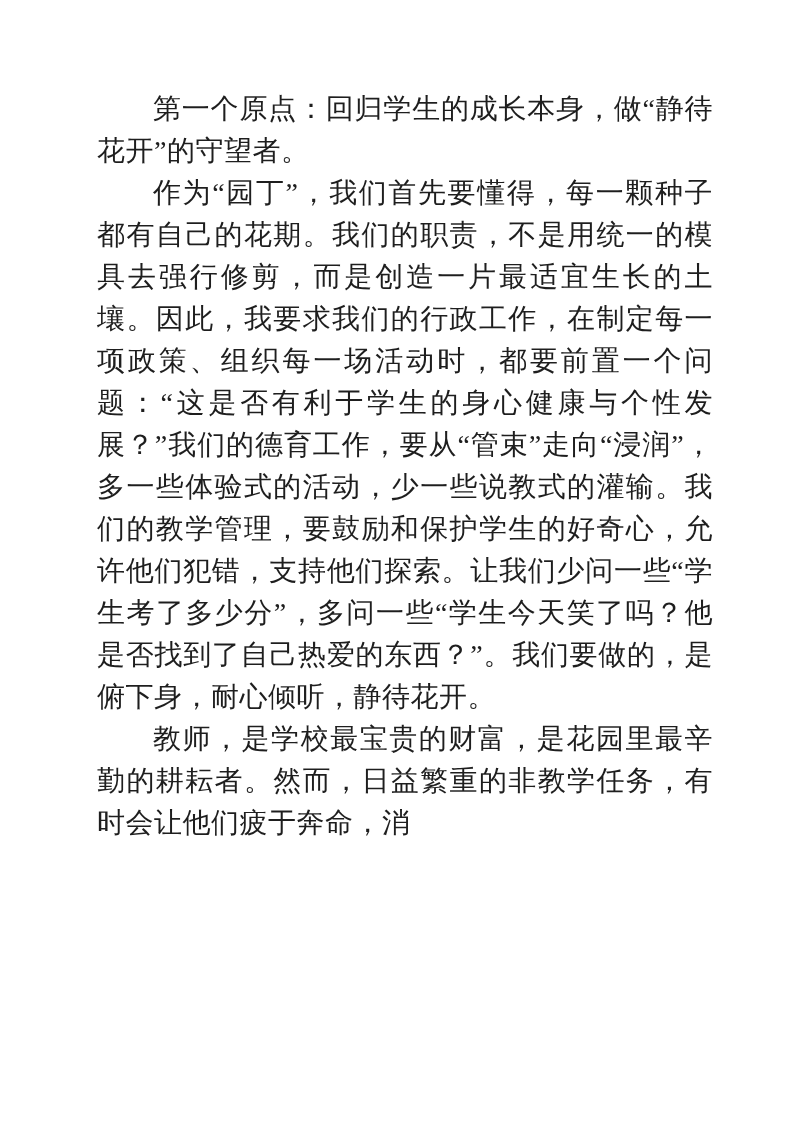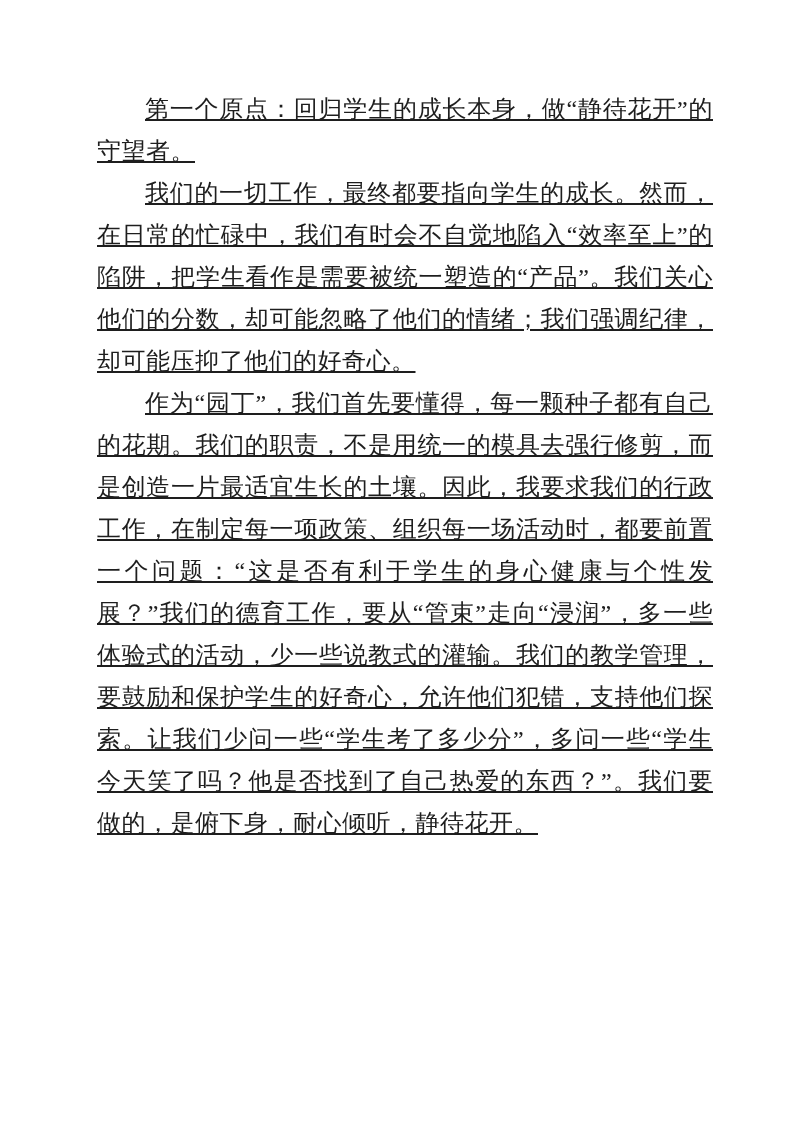--- a/index.html
+++ b/index.html
@@ -14,35 +14,34 @@
     background: #ffffff;
     overflow: hidden;
     font-family: "Liberation Serif", "DejaVu Serif", serif;
   }
   .doc-body {
     position: absolute;
     left: 97px;
     top: 88px;
     width: 616px;
     color: #1e1e1e;
-    font-size: 24px;
+    font-size: 28px;
     line-height: 42px;
     text-align: justify;
     word-break: break-all;
     letter-spacing: 0.5px;
-    text-decoration: underline;
   }
   .doc-body p.para {
     margin: 0;
     padding: 0;
     text-indent: 2em;
   }
 </style>
 </head>
 <body>
 
 <div class="page">
   <div class="doc-body" style="color: rgb(30, 30, 30);">
       <p class="para">第一个原点：回归学生的成长本身，做“静待花开”的守望者。</p>
-      <p class="para">我们的一切工作，最终都要指向学生的成长。然而，在日常的忙碌中，我们有时会不自觉地陷入“效率至上”的陷阱，把学生看作是需要被统一塑造的“产品”。我们关心他们的分数，却可能忽略了他们的情绪；我们强调纪律，却可能压抑了他们的好奇心。</p>
       <p class="para">作为“园丁”，我们首先要懂得，每一颗种子都有自己的花期。我们的职责，不是用统一的模具去强行修剪，而是创造一片最适宜生长的土壤。因此，我要求我们的行政工作，在制定每一项政策、组织每一场活动时，都要前置一个问题：“这是否有利于学生的身心健康与个性发展？”我们的德育工作，要从“管束”走向“浸润”，多一些体验式的活动，少一些说教式的灌输。我们的教学管理，要鼓励和保护学生的好奇心，允许他们犯错，支持他们探索。让我们少问一些“学生考了多少分”，多问一些“学生今天笑了吗？他是否找到了自己热爱的东西？”。我们要做的，是俯下身，耐心倾听，静待花开。</p>
+      <p class="para">教师，是学校最宝贵的财富，是花园里最辛勤的耕耘者。然而，日益繁重的非教学任务，有时会让他们疲于奔命，消</p>
     </div>
 </div>
 
 </body></html>

